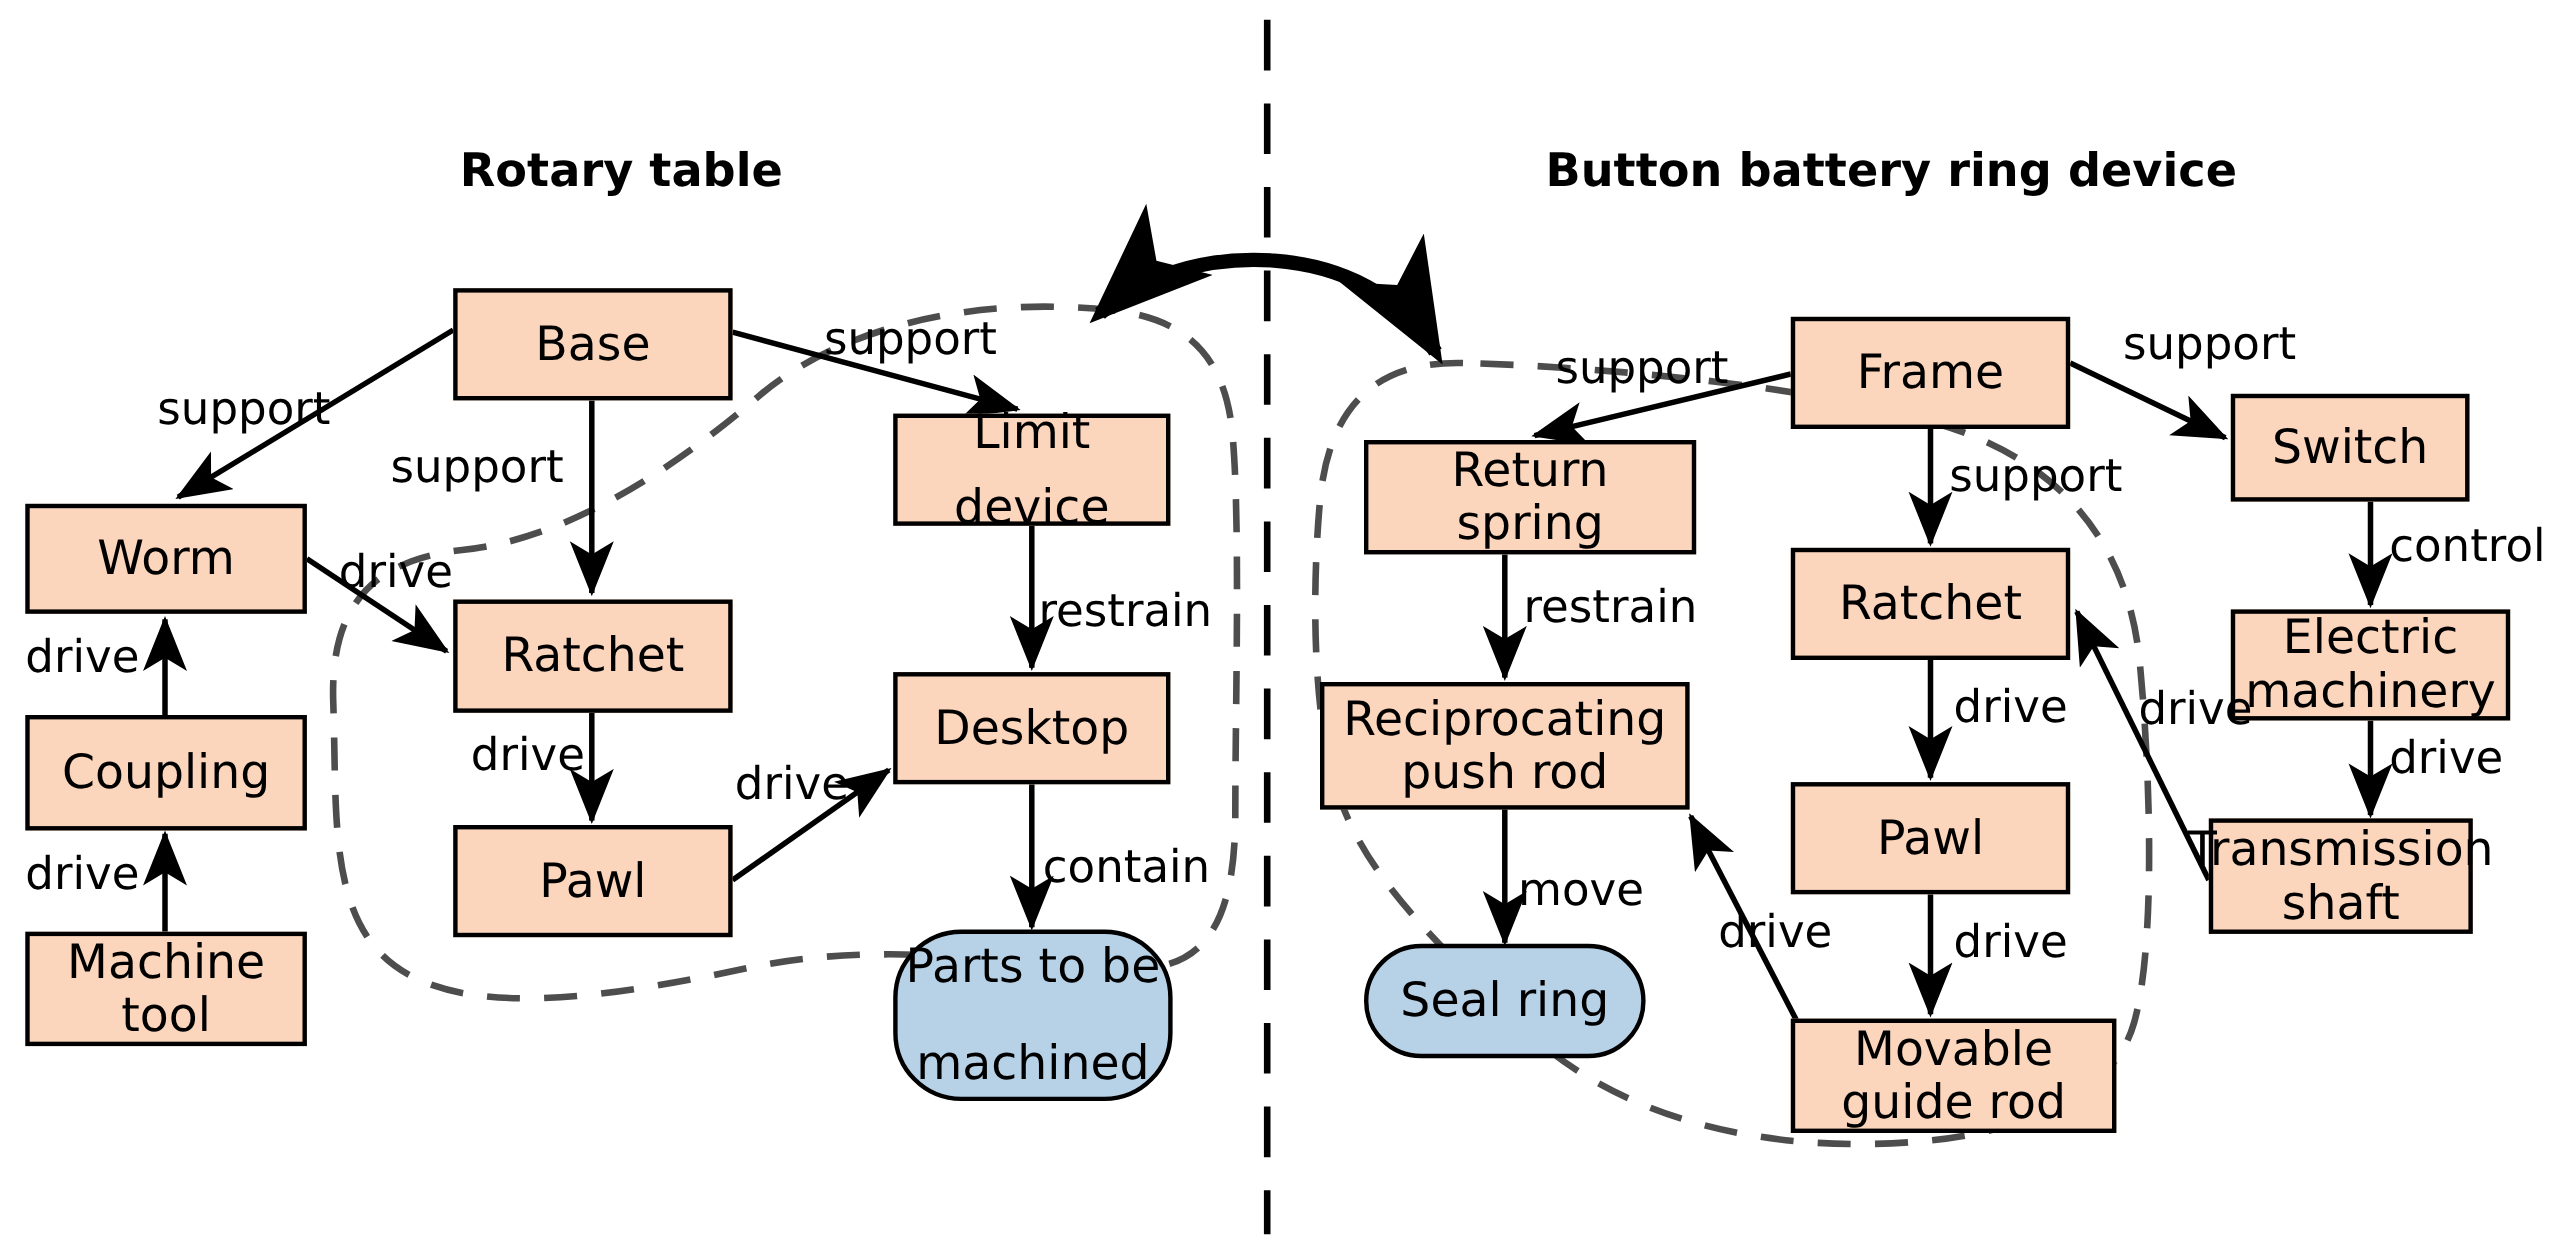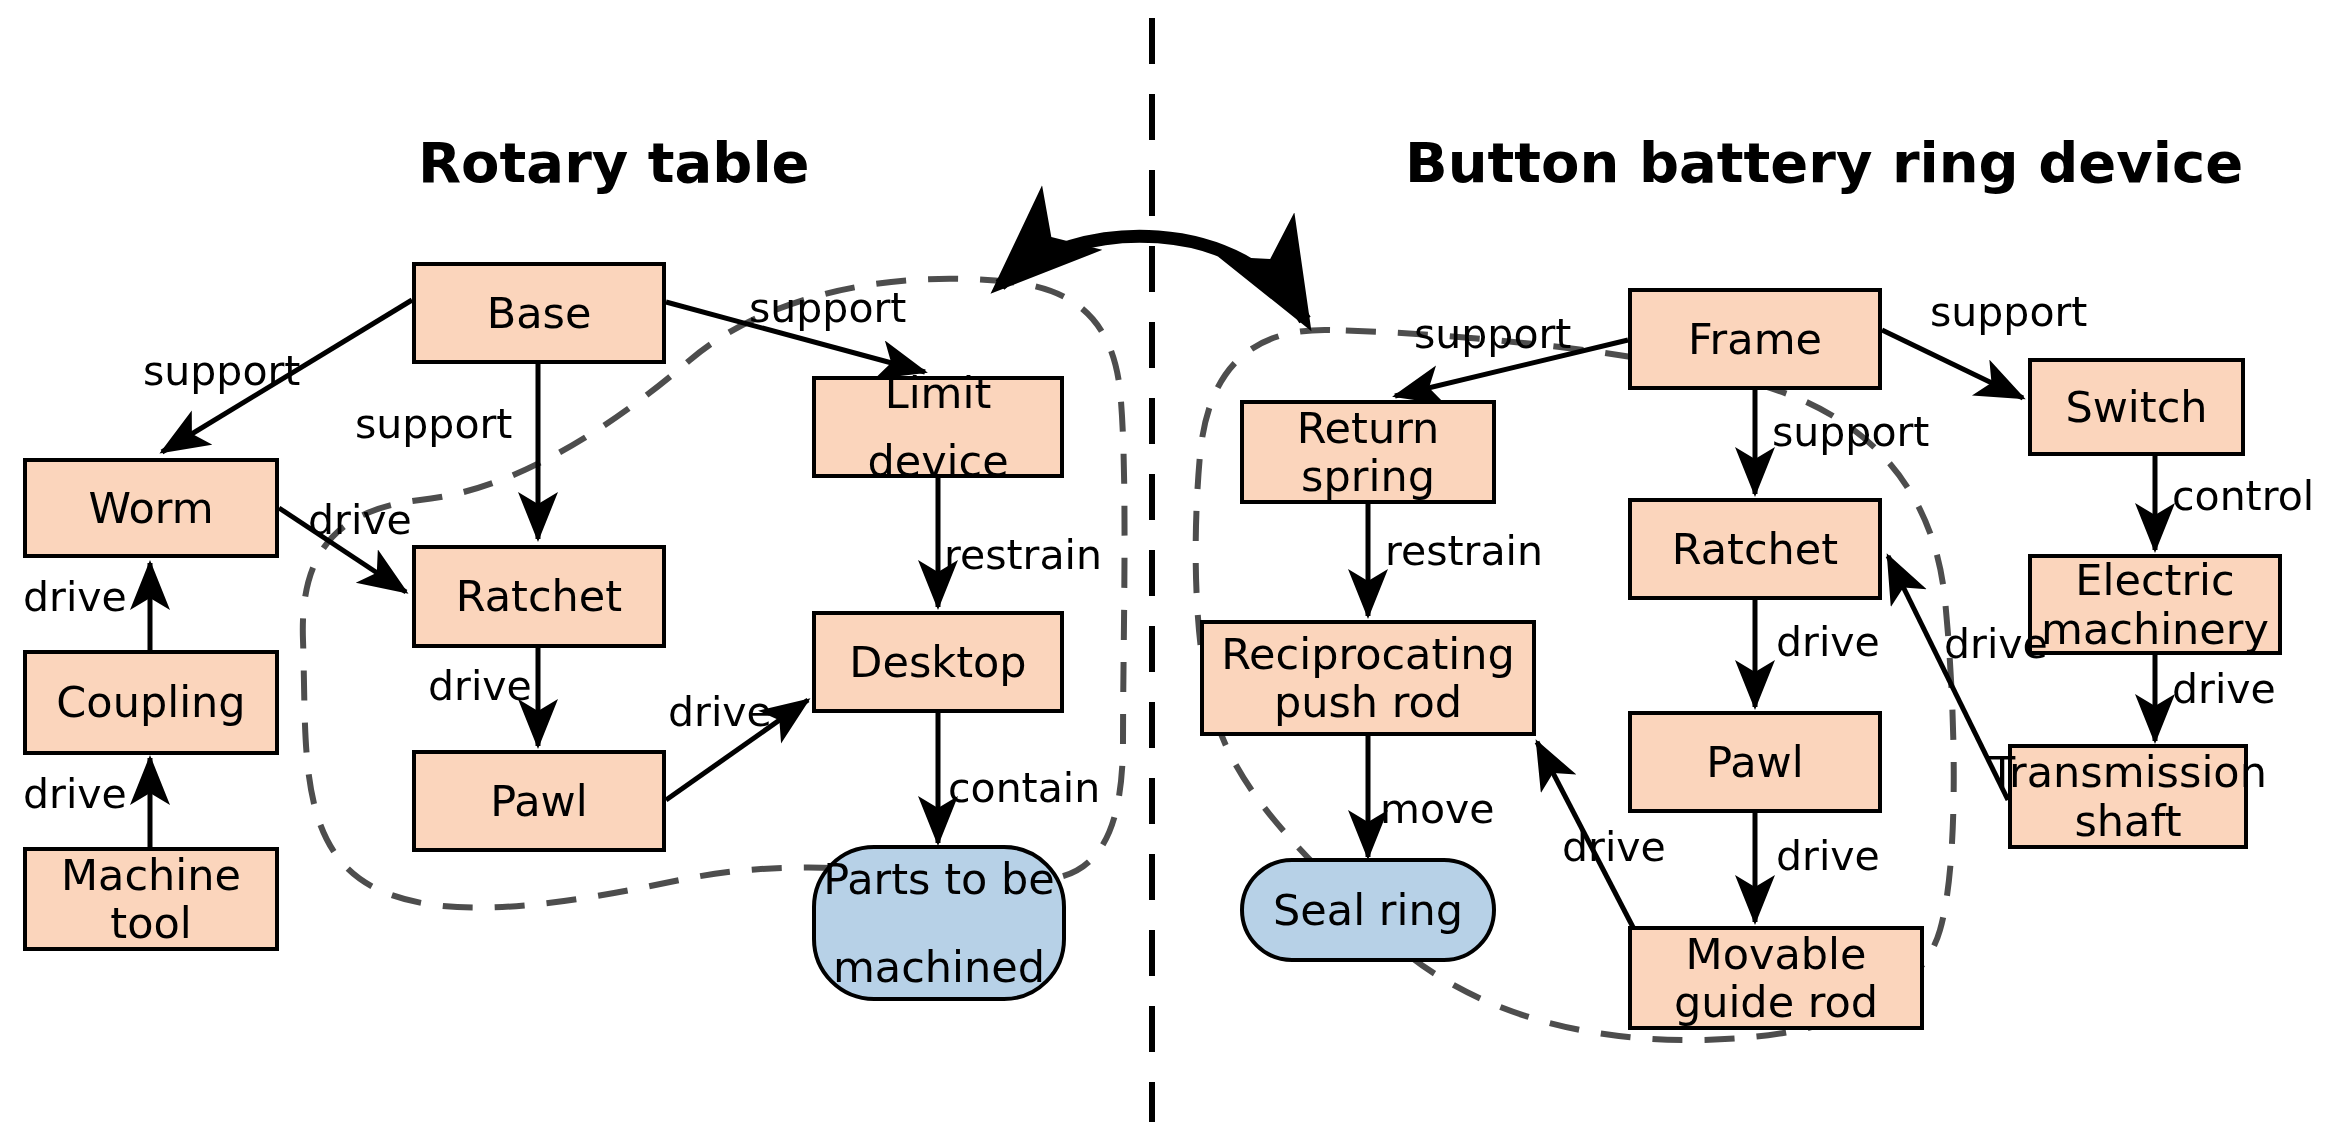--- a/index.html
+++ b/index.html
@@ -3,21 +3,21 @@
 <meta charset="utf-8">
 <style>
   html,body{margin:0;padding:0;background:#fff;}
   #stage{position:relative;width:2339px;height:1142px;background:#fff;
          font-family:"DejaVu Sans","Liberation Sans",sans-serif;overflow:hidden;}
   svg.layer{position:absolute;left:0;top:0;width:2339px;height:1142px;}
   .node{position:absolute;box-sizing:border-box;display:flex;align-items:center;
         justify-content:center;text-align:center;border:4px solid #000;
         background:#fbd5bc;color:#000;font-size:43px;line-height:1.12;}
   .node.blue{background:#b7d1e7;border-radius:62px;gap:40px;}
-  .title{position:absolute;font-weight:bold;font-size:56px;color:#000;white-space:nowrap;}
+  .title{position:absolute;font-weight:bold;font-size:42px;color:#000;white-space:nowrap;}
   .edge-label{position:absolute;font-size:41px;color:#000;white-space:nowrap;background:transparent;}
 </style>
 </head>
 <body>
 
 <div id="stage">
 
   <svg class="layer" viewBox="0 0 2339 1142">
     <defs>
       <marker id="ah" markerWidth="11" markerHeight="11" refX="9.4" refY="4" orient="auto">
@@ -132,21 +132,21 @@
 
   <div class="node" style="left:812px;top:611px;width:252px;height:102px;">
     <span>Desktop</span>
   </div>
 
   <div class="node blue" style="left:812px;top:845px;width:254px;height:156px;flex-direction:column;">
     <span>Parts to be</span>
     <span>machined</span>
   </div>
 
-  <div class="node" style="left:1240px;top:400px;width:256px;height:104px;flex-direction:column;">
+  <div class="node" style="left:1240px;top:400px;width:302px;height:104px;flex-direction:column;">
     <span>Return</span>
     <span>spring</span>
   </div>
 
   <div class="node" style="left:1200px;top:620px;width:336px;height:116px;flex-direction:column;">
     <span>Reciprocating</span>
     <span>push rod</span>
   </div>
 
   <div class="node" style="left:1628px;top:288px;width:254px;height:102px;">

